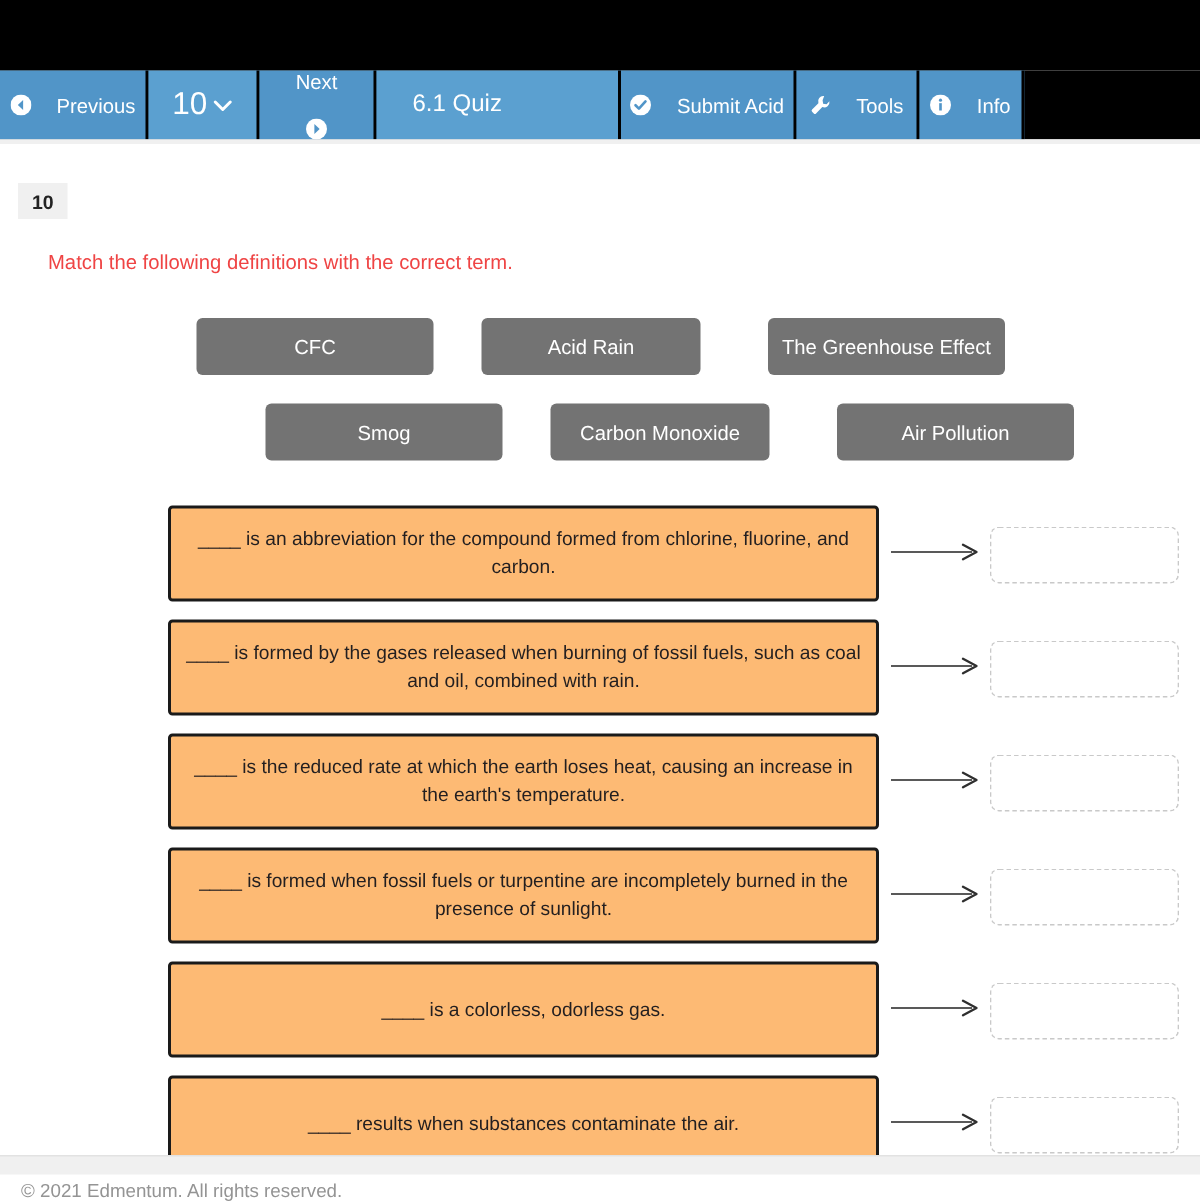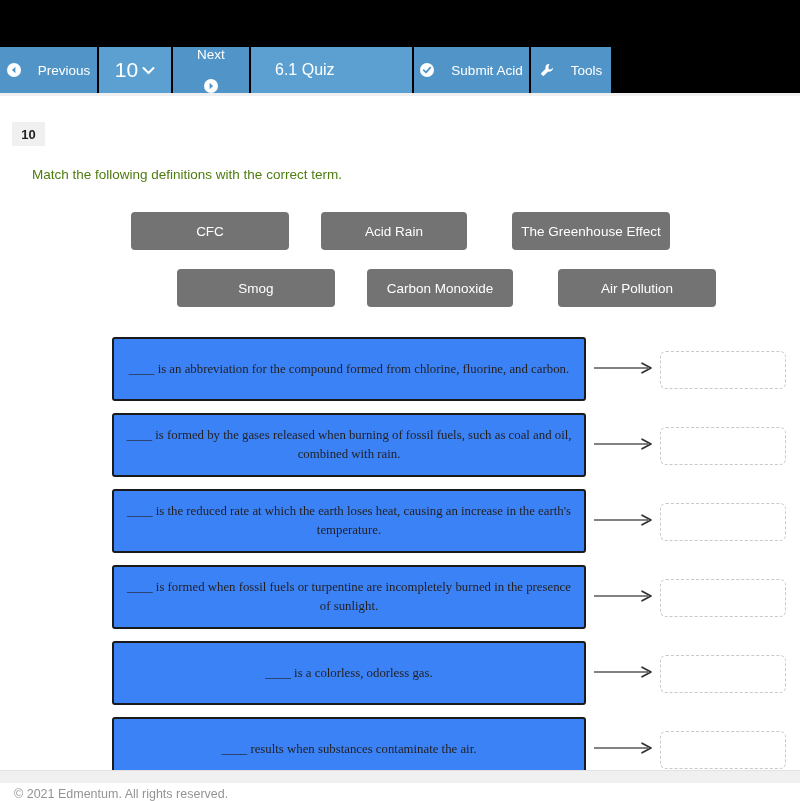--- a/index.html
+++ b/index.html
@@ -91,21 +91,21 @@
     font-size: 13px;
     font-weight: bold;
     display: flex;
     align-items: center;
     justify-content: center;
   }
   #prompt {
     position: absolute;
     left: 32px; top: 74px;
     font-size: 13.5px;
-    color: #4d7c0f;
+    color: #ef4444;
   }
 
   
   #tiles {
     position: absolute;
     left: 0; top: 119px;
     width: 800px;
   }
   .tile {
     position: absolute;
@@ -141,30 +141,29 @@
     height: 64px;
   }
   .defbox {
     position: absolute;
     left: 112px; top: 0;
     width: 474px;
     height: 64px;
     border: 2px solid #1a1a1a;
     border-radius: 3px;
     box-sizing: border-box;
-    background: #3b82f6;
+    background: #fdba74;
     display: flex;
     align-items: center;
     justify-content: center;
     padding: 0 9px;
     text-align: center;
     font-size: 12.8px;
     line-height: 1.45;
     color: #231f20;
-    font-family: Liberation Serif, serif;
   }
   .arrow {
     position: absolute;
     left: 594px; top: 24px;
     width: 62px; height: 14px;
   }
   .arrow svg { display: block; }
   .dropzone {
     position: absolute;
     left: 660px; top: 14px;
@@ -244,20 +243,30 @@
 
   <div class="tb-btn" id="btn-tools">
     <span class="tb-ico">
       <svg width="14" height="14" viewBox="0 0 16 16">
         <path d="M10.8 1.2 a4 4 0 0 0 -4.4 5.4 L1.6 11.4 a1.2 1.2 0 0 0 0 1.7 l1.3 1.3 a1.2 1.2 0 0 0 1.7 0 l4.8 -4.8 a4 4 0 0 0 5.4 -4.4 L12.6 7.4 L10 7 L9.6 4.4 Z" fill="#ffffff"></path>
       </svg>
     </span>
     <span>Tools</span>
   </div>
 
+  <div class="tb-btn" id="btn-info">
+    <span class="tb-ico">
+      <svg width="14" height="14" viewBox="0 0 16 16">
+        <circle cx="8" cy="8" r="8" fill="#ffffff"></circle>
+        <rect x="7" y="6.6" width="2" height="5.6" fill="#5195c8"></rect>
+        <circle cx="8" cy="4.3" r="1.2" fill="#5195c8"></circle>
+      </svg>
+    </span>
+    <span>Info</span>
+  </div>
 
 
 </div>
 
 <div id="page">
 
   <div id="topline"></div>
 
   <div id="qnum-badge">10</div>
 

